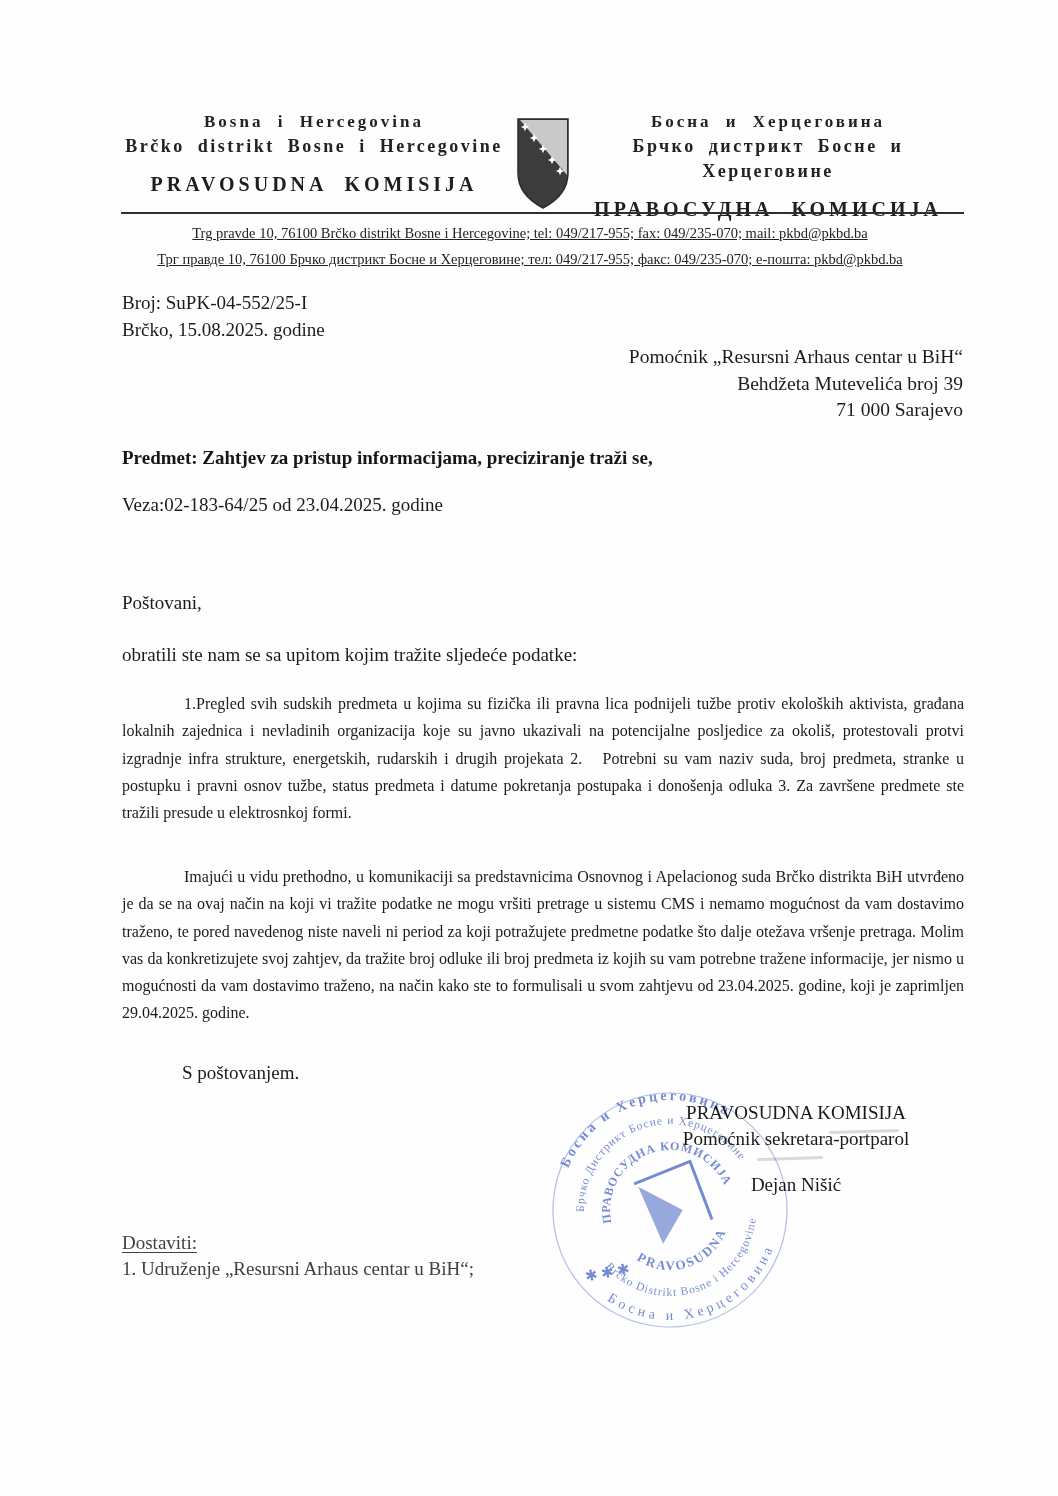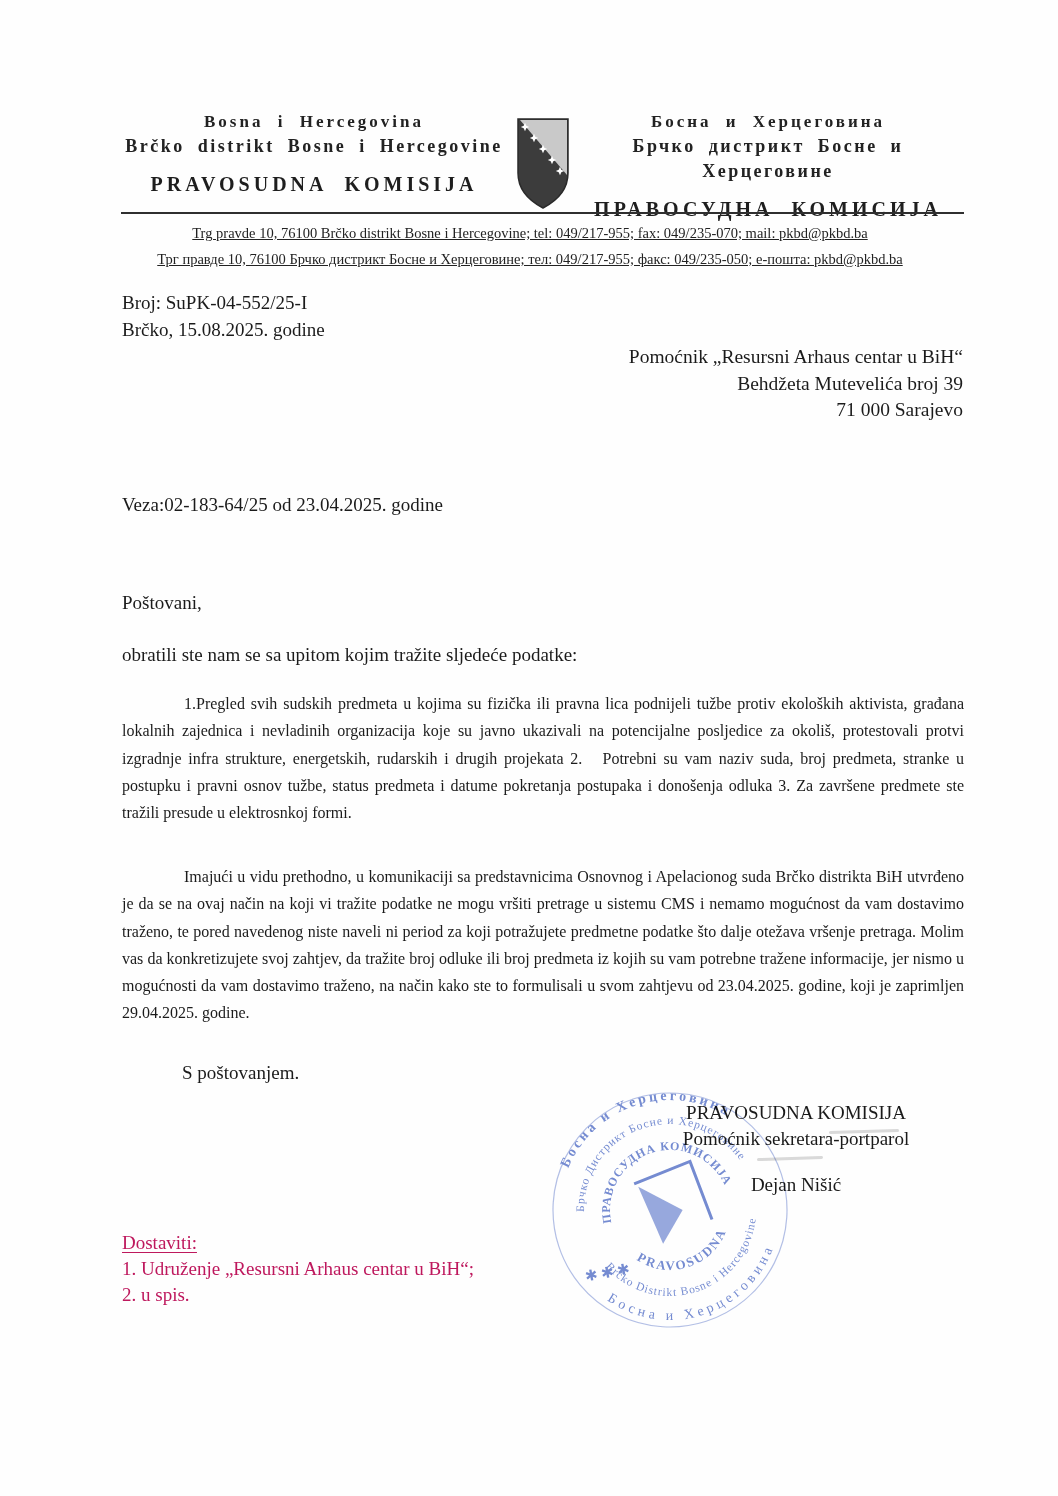--- a/index.html
+++ b/index.html
@@ -40,21 +40,21 @@
 
   
   .sig{left:650px;top:1100px;width:292px;text-align:center;font-size:19px;line-height:26px;color:#1a1a1a;}
   .sig-name{margin-top:20px;}
   .scan-mark{background:#b9b9b9;opacity:.55;border-radius:2px;}
 
   
   .stamp{left:532px;top:1062px;width:276px;height:296px;mix-blend-mode:multiply;opacity:.88;}
 
   
-  .distribution{left:122px;top:1230px;font-size:19px;line-height:26px;color:#be185d;}
+  .distribution{left:122px;top:1230px;font-size:19px;line-height:26px;color:#404040;}
   .dist-title{text-decoration:underline;text-underline-offset:3px;}
 </style>
 </head>
 <body>
 
 <div class="page">
 
   <div class="abs hdr-left">
     <div class="hdr-l1">Bosna i Hercegovina</div>
     <div class="hdr-l2">Brčko distrikt Bosne i Hercegovine</div>
@@ -80,34 +80,35 @@
   <div class="abs hdr-right">
     <div class="hdr-l1">Босна и Херцеговина</div>
     <div class="hdr-l2">Брчко дистрикт Босне и Херцеговине</div>
     <div class="hdr-l3">ПРАВОСУДНА КОМИСИЈА</div>
   </div>
 
   <div class="abs hdr-rule"></div>
 
   <div class="abs hdr-addr">
     <div>Trg pravde 10, 76100 Brčko distrikt Bosne i Hercegovine; tel: 049/217-955; fax: 049/235-070; mail: pkbd@pkbd.ba</div>
-    <div>Трг правде 10, 76100 Брчко дистрикт Босне и Херцеговине; тел: 049/217-955; факс: 049/235-050; е-пошта: pkbd@pkbd.ba</div>
+    <div>Трг правде 10, 76100 Брчко дистрикт Босне и Херцеговине; тел: 049/217-955; факс: 049/235-070; е-пошта: pkbd@pkbd.ba</div>
   </div>
 
   <div class="abs meta">
     <div>Broj: SuPK-04-552/25-I</div>
     <div>Brčko, 15.08.2025. godine</div>
   </div>
 
   <div class="abs recipient">
     <div>Pomoćnik „Resursni Arhaus centar u BiH“</div>
     <div>Behdžeta Mutevelića broj 39</div>
     <div>71 000 Sarajevo</div>
   </div>
 
+  <div class="abs subject">Predmet: Zahtjev za pristup informacijama, preciziranje traži se,</div>
   <div class="abs reference">Veza:02-183-64/25 od 23.04.2025. godine</div>
 
   <div class="abs salutation">Poštovani,</div>
   <div class="abs intro">obratili ste nam se sa upitom kojim tražite sljedeće podatke:</div>
   <div class="abs para para1">1.Pregled svih sudskih predmeta u kojima su fizička ili pravna lica podnijeli tužbe protiv ekoloških aktivista, građana lokalnih zajednica i nevladinih organizacija koje su javno ukazivali na potencijalne posljedice za okoliš, protestovali protvi izgradnje infra strukture, energetskih, rudarskih i drugih projekata 2.&nbsp;&nbsp; Potrebni su vam naziv suda, broj predmeta, stranke u postupku i pravni osnov tužbe, status predmeta i datume pokretanja postupaka i donošenja odluka 3. Za završene predmete ste tražili presude u elektrosnkoj formi.</div>
   <div class="abs para para2">Imajući u vidu prethodno, u komunikaciji sa predstavnicima Osnovnog i Apelacionog suda Brčko distrikta BiH utvrđeno je da se na ovaj način na koji vi tražite podatke ne mogu vršiti pretrage u sistemu CMS i nemamo mogućnost da vam dostavimo traženo, te pored navedenog niste naveli ni period za koji potražujete predmetne podatke što dalje otežava vršenje pretraga. Molim vas da konkretizujete svoj zahtjev, da tražite broj odluke ili broj predmeta iz kojih su vam potrebne tražene informacije, jer nismo u mogućnosti da vam dostavimo traženo, na način kako ste to formulisali u svom zahtjevu od 23.04.2025. godine, koji je zaprimljen 29.04.2025. godine.</div>
   <div class="abs closing">S poštovanjem.</div>
 
   <div class="abs sig">
     <div>PRAVOSUDNA KOMISIJA</div>
@@ -152,16 +153,15 @@
       <g stroke="#3f5fc0" stroke-width="3" fill="none">
         <path d="M112,112 L172,108 L175,170"></path>
       </g>
       <path d="M115,116 L150,152 L121,178 Z" fill="#3f5fc0" opacity="0.75"></path>
     </g>
   </svg>
 
   <div class="abs distribution">
     <div class="dist-title">Dostaviti:</div>
     <div>1. Udruženje „Resursni Arhaus centar u BiH“;</div>
-    <div>2. u spis.</div>
   </div>
 
 </div>
 
 </body></html>

